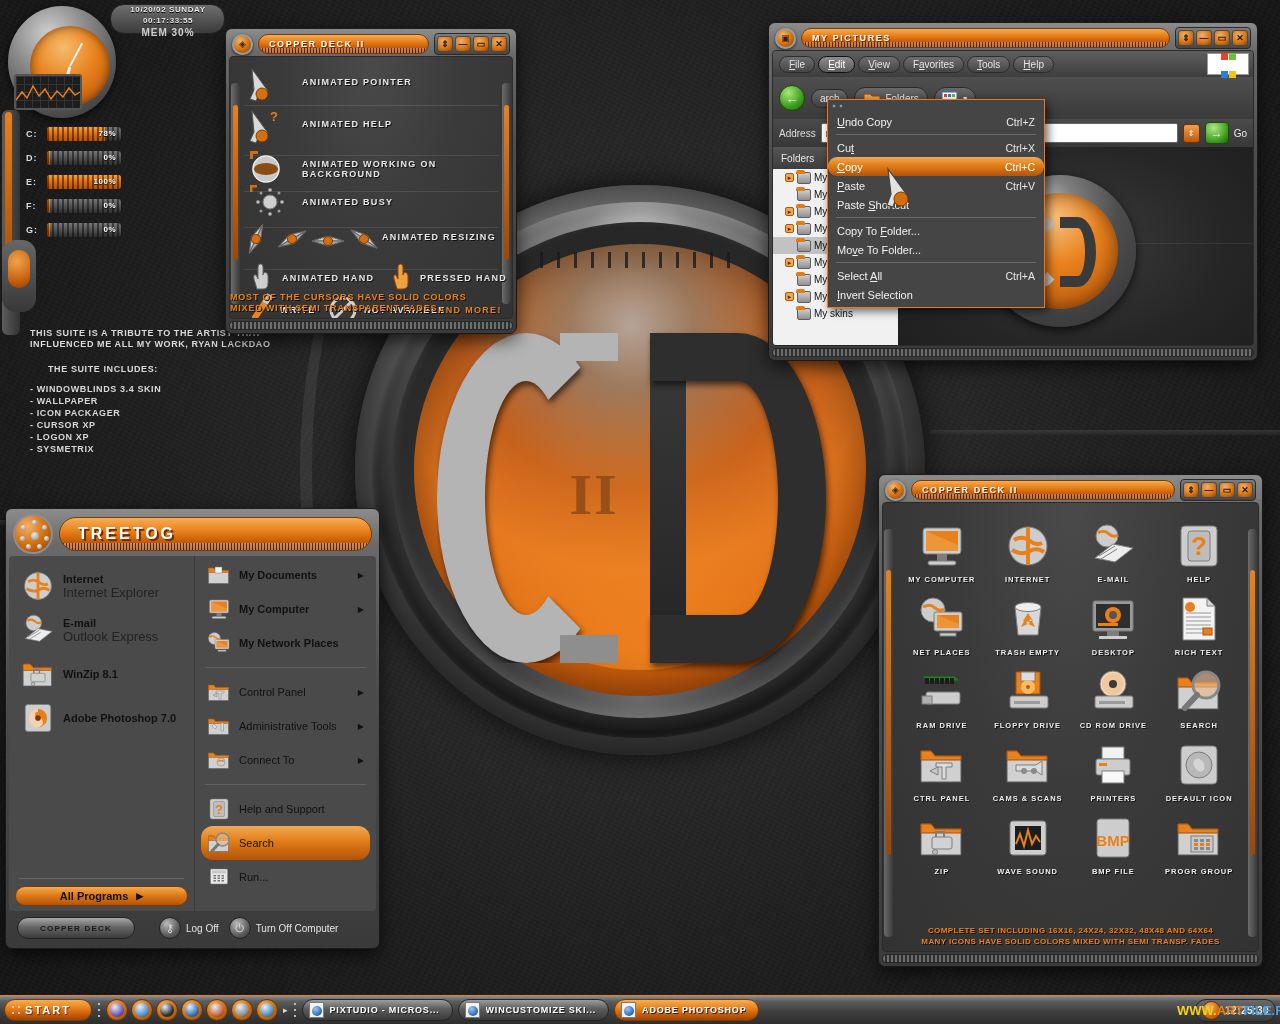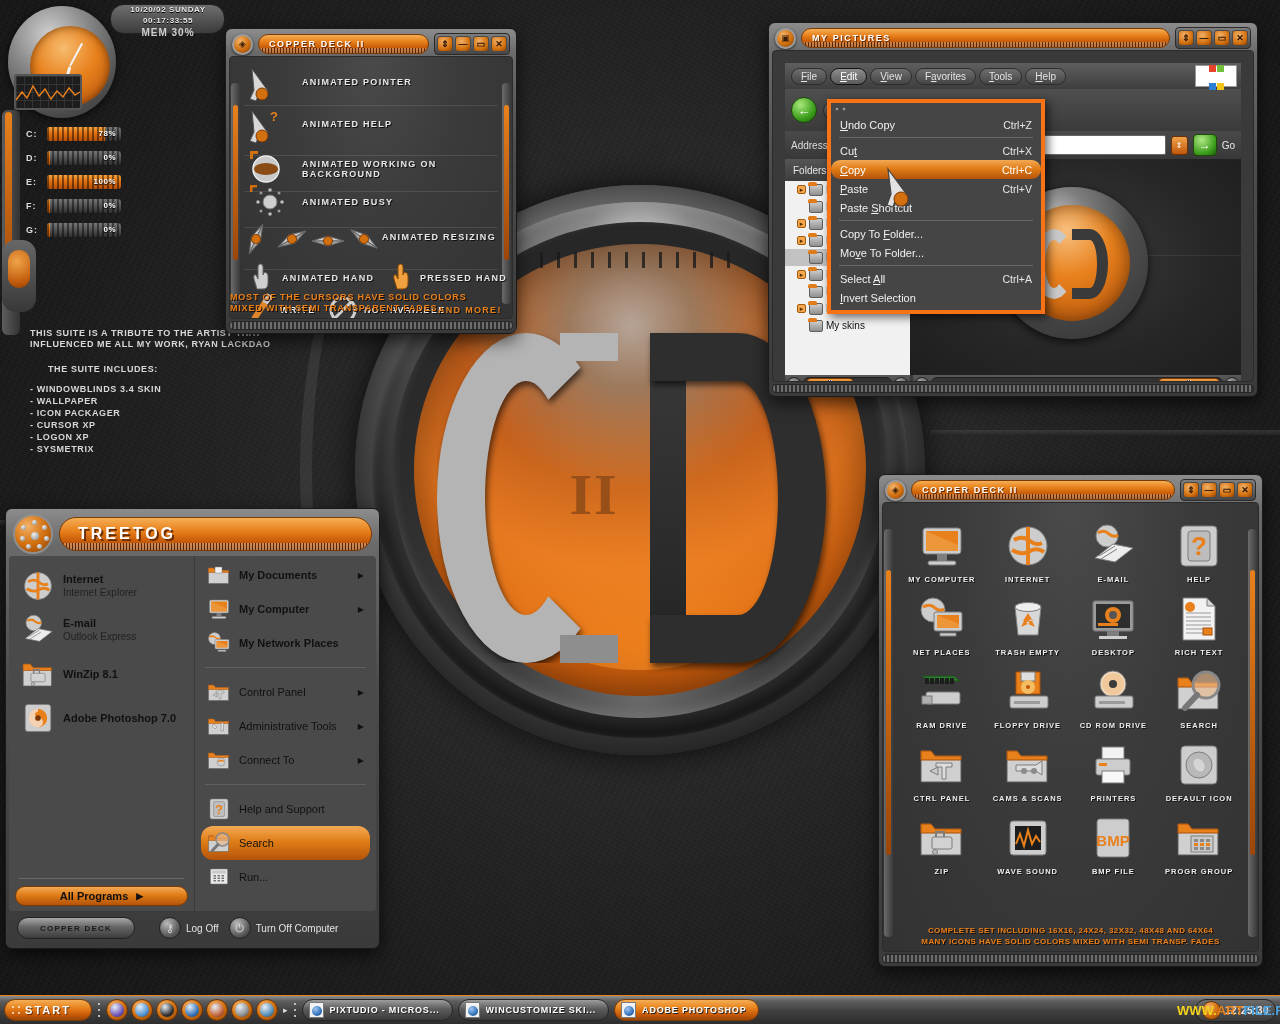--- a/index.html
+++ b/index.html
@@ -278,21 +278,21 @@
     text-shadow:1px 1px 0 #111; white-space:nowrap;
   }
   #icons-footer{
     position:absolute; left:6px; right:6px; bottom:4px; text-align:center;
     color:#e8801c; font-size:8px; font-weight:bold; letter-spacing:.4px; line-height:11px;
     text-shadow:1px 1px 0 #1a0c02;
   }
 
   
   #win-explorer{ left:768px; top:22px; width:490px; }
-  #explorer-body{ height:332px; padding:12px; background:#3a3a3a; }
+  #explorer-body{ height:296px; padding:0; background:#3a3a3a; }
   .menubar{
     height:26px; display:flex; align-items:center; gap:3px; padding:0 6px;
     background:linear-gradient(180deg,#5e5e5e,#3e3e3e);
     position:relative;
   }
   .menubar .mi{
     padding:2px 9px; border-radius:9px; color:#e4e4e4; font-size:10px;
     background:linear-gradient(180deg,#6e6e6e,#454545);
     border:1px solid #2c2c2c;
   }
@@ -414,21 +414,21 @@
     background:linear-gradient(180deg,#f2a44c,#d2700f 50%,#9b4707);
     border:1px solid #7b3a05;
   }
   .sb-thumb:after{
     content:""; position:absolute; left:50%; top:1px; bottom:1px; width:4px; margin-left:-2px;
     background:repeating-linear-gradient(90deg,#444 0 1px,#ddd 1px 2px);
   }
   
   #edit-menu{
     position:absolute; left:54px; top:48px; width:218px; z-index:40;
-    background:#454545; border:4px solid #f97316;
+    background:#454545; border:1px solid #f97316;
     box-shadow:3px 3px 9px rgba(0,0,0,.6);
     padding:3px 0 3px 0;
   }
   #edit-menu .grip2{
     height:6px; margin:0 2px 3px 2px;
     background:radial-gradient(circle at 4px 3px,#999 0 1.5px, transparent 1.6px),
                radial-gradient(circle at 11px 3px,#999 0 1.5px, transparent 1.6px);
   }
   .mitem{
     height:19px; display:flex; align-items:center; padding:0 9px;
@@ -468,21 +468,21 @@
   #sm-left{ width:186px; padding:8px 6px; border-right:1px solid #3a3a3a; position:relative; }
   #sm-right{ flex:1 1 auto; padding:2px 6px; position:relative; }
   .sm-item{
     display:flex; align-items:center; gap:8px; padding:5px 6px; border-radius:12px;
     position:relative;
   }
   .sm-item.hot{ background:linear-gradient(180deg,#f3a955,#e07d17 45%,#b4530a); }
   .sm-ico{ width:34px;height:34px; flex:0 0 auto; }
   .sm-ico-sm{ width:24px;height:24px; flex:0 0 auto; }
   .sm-t1{ color:#111; font-size:11px; font-weight:bold; line-height:13px; }
-  .sm-t2{ color:#222; font-size:10px; line-height:13px; }
+  .sm-t2{ color:#222; font-size:13px; line-height:13px; }
   .sm-rl{ color:#111; font-size:11px; }
   .sm-rl.bold{ font-weight:bold; }
   .sm-arrow{ margin-left:auto; color:#111; font-size:8px; }
   .sm-sep{ height:1px; background:#2f2f2f; border-bottom:1px solid #606060; margin:7px 4px; }
   #allprog{
     position:absolute; left:6px; right:6px; bottom:5px; height:20px; border-radius:10px;
     background:linear-gradient(180deg,#f3a955,#e07d17 45%,#b4530a);
     border:1px solid #7b3b05; display:flex; align-items:center; justify-content:center; gap:8px;
   }
   #allprog span{ color:#111; font-size:11px; font-weight:bold; }

